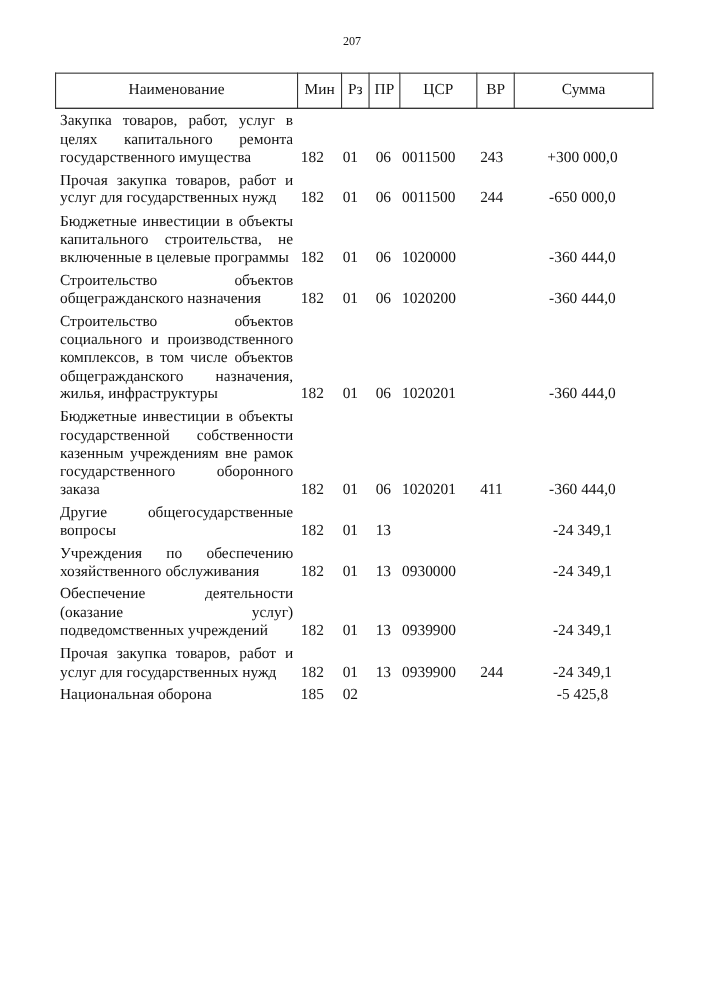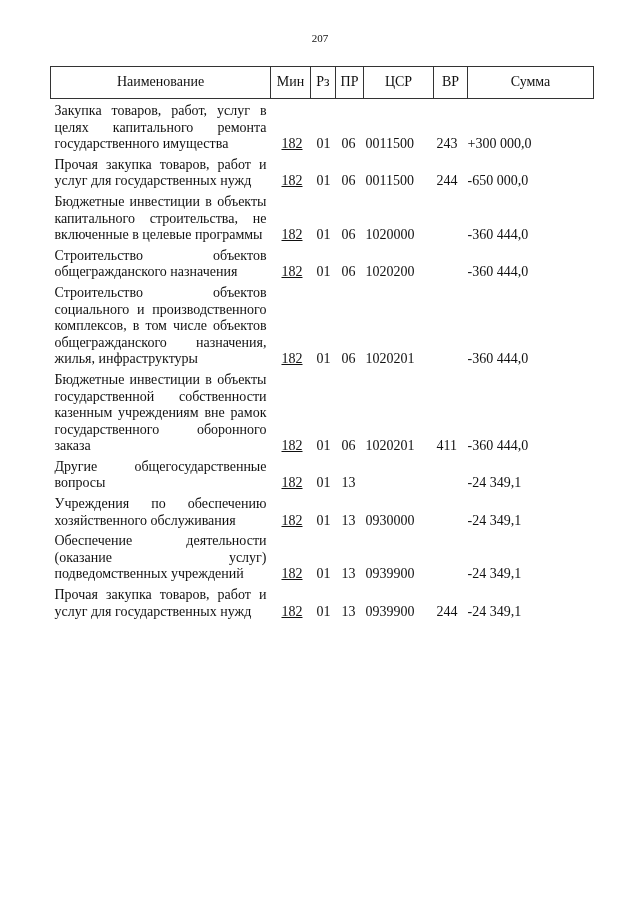--- a/index.html
+++ b/index.html
@@ -28,26 +28,26 @@
     font-weight: normal; border: 1px solid #333; height: 31px;
     text-align: center; vertical-align: middle; padding: 0;
   }
   tbody td {
     vertical-align: bottom; padding: 0; white-space: nowrap;
   }
   tbody td.name {
     white-space: normal; text-align: justify; text-align-last: left;
     padding: 4px 4px 0 4px;
   }
-  tbody td.min { text-align: center; padding-left: 3px; text-decoration: underline; }
-  tbody td.rz  { text-align: center; padding-left: 1px; }
+  tbody td.min { text-align: left; padding-left: 3px; }
+  tbody td.rz  { text-align: left; padding-left: 1px; }
   tbody td.pr  { text-align: left; padding-left: 6px; margin-top: 26px; }
   tbody td.csr { text-align: left; padding-left: 2px; }
   tbody td.vr  { text-align: left; padding-left: 3px; }
-  tbody td.sum { text-align: left; padding-right: 2px; }
+  tbody td.sum { text-align: center; padding-right: 2px; }
   tbody tr.bold td { font-weight: bold; }
 </style>
 </head>
 <body>
 
 <div class="page-number">207</div>
 
 <table class="budget">
   <colgroup>
     <col class="c-name">
@@ -153,14 +153,23 @@
       </tr>
       <tr>
         <td class="name">Прочая закупка товаров, работ и услуг для государственных нужд</td>
         <td class="min">182</td>
         <td class="rz">01</td>
         <td class="pr">13</td>
         <td class="csr">0939900</td>
         <td class="vr">244</td>
         <td class="sum">-24 349,1</td>
       </tr>
+      <tr>
+        <td class="name">Национальная оборона</td>
+        <td class="min">185</td>
+        <td class="rz">02</td>
+        <td class="pr"></td>
+        <td class="csr"></td>
+        <td class="vr"></td>
+        <td class="sum">-5 425,8</td>
+      </tr>
     </tbody>
 </table>
 
 </body></html>

